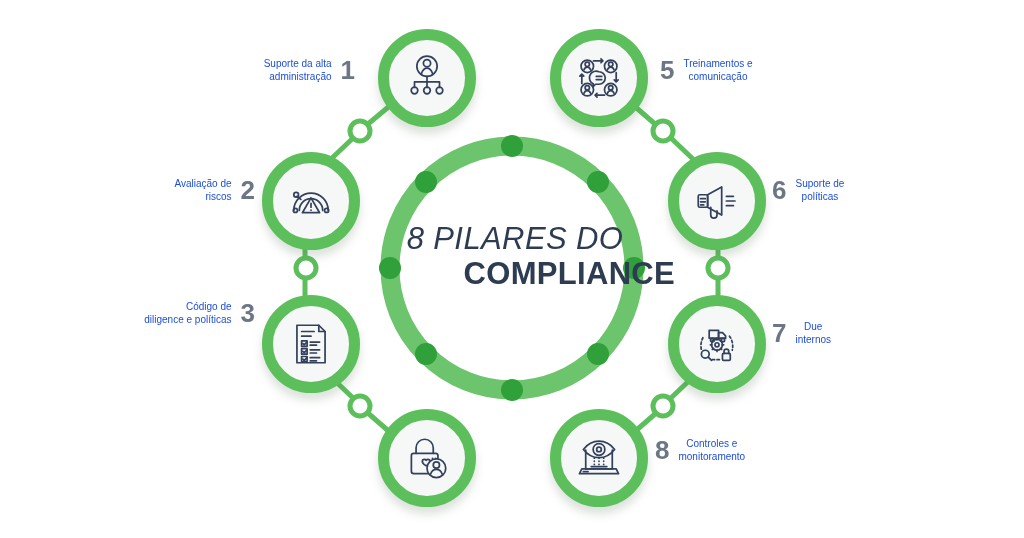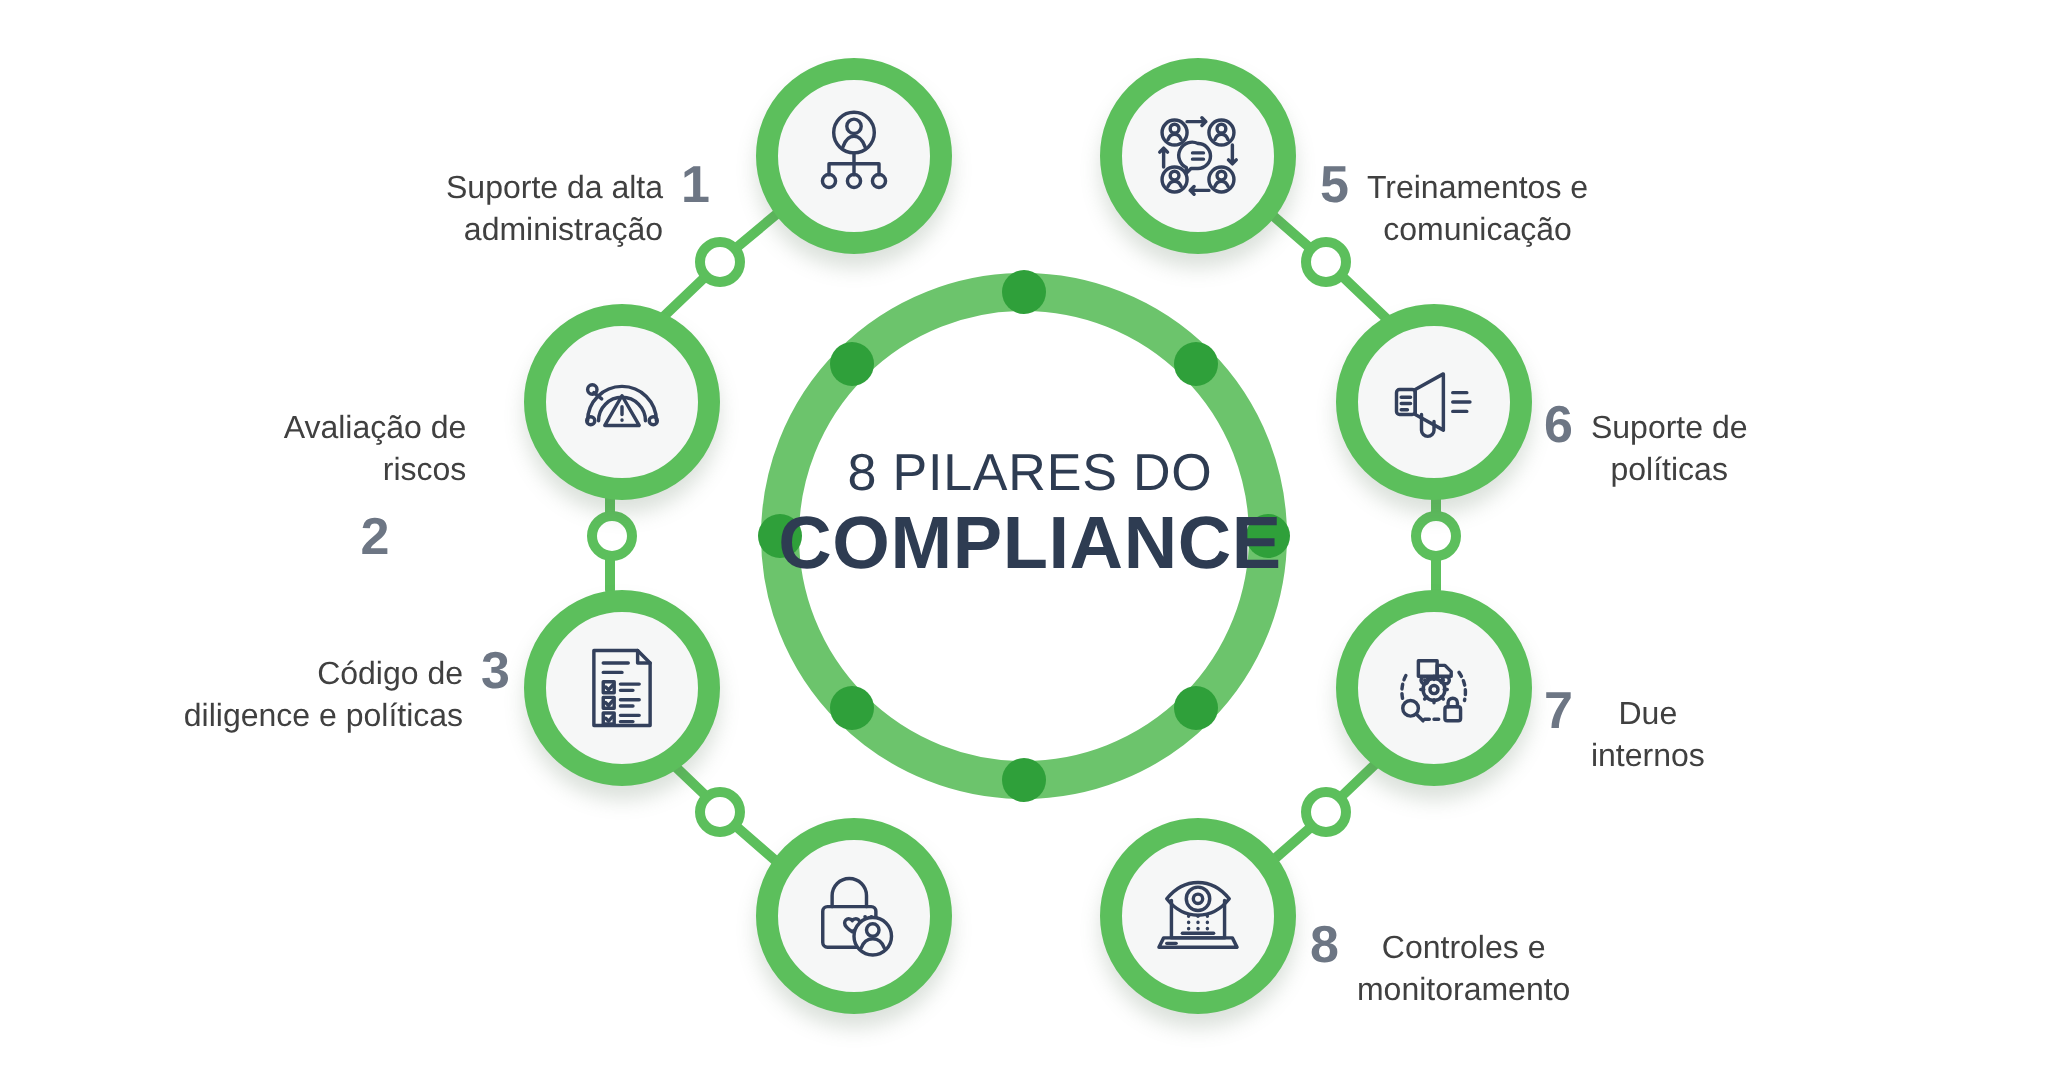--- a/index.html
+++ b/index.html
@@ -17,22 +17,22 @@
   
   .center-title {
     position:absolute;
     left:355px; top:222px;
     width:320px;
     text-align:center;
     color:#2e3c52;
     line-height:1.12;
     pointer-events:none;
   }
-  .center-title .l1 { font-size:26px; font-weight:400; letter-spacing:.4px; display:block; }
-  .center-title .l2 { font-size:37px; font-weight:700; letter-spacing:.3px; display:block; }
+  .center-title .l1 { font-size:31px; font-weight:400; letter-spacing:.4px; display:block;font-style:italic; }
+  .center-title .l2 { font-size:31px; font-weight:700; letter-spacing:.3px; display:block;text-align:right; }
 
   
   .node {
     position:absolute;
     width:98px; height:98px;
     border-radius:50%;
     background:#f6f7f7;
     border:11px solid #5cbf5c;
     box-sizing:border-box;
     display:flex; align-items:center; justify-content:center;
@@ -48,24 +48,23 @@
     gap:9px;
     white-space:nowrap;
   }
   .label .num {
     font-size:26px;
     font-weight:700;
     color:#6d7684;
     line-height:1;
   }
   .label .txt {
-    font-size:16px;
-    color:#404040;
+    font-size:10px;
+    color:#1d4ed8;
     line-height:1.32;
-    margin-top:27px;
   }
   .label.left { flex-direction:row; justify-content:flex-end; }
   .label.left .txt { text-align:right; }
   .label.right { flex-direction:row; justify-content:flex-start; }
   .label.right .txt { text-align:center; }
 </style>
 </head>
 <body>
 
 <div id="stage">
@@ -146,21 +145,21 @@
       <path d="M10 44a22 22 0 0 1 44 0"></path>
       <path d="M17 44a15 15 0 0 1 30 0"></path>
       <circle cx="12" cy="44" r="2.6"></circle>
       <circle cx="52" cy="44" r="2.6"></circle>
       <path d="M14 26l5 4"></path>
       <circle cx="13" cy="24" r="3"></circle>
       <path d="M32 28l11 19H21z"></path>
       <path d="M32 35v5M32 43.5v.2"></path>
     </svg>
   </div>
-  <div class="label left" style="left:120px; top:177px; width:135px;flex-direction:column;">
+  <div class="label left" style="left:120px; top:177px; width:135px;">
     <span class="txt">
       <span>Avaliação de</span><br>
       <span>riscos</span>
     </span>
     <span class="num">2</span>
   </div>
 
   <div class="node" style="left:262px; top:295px;">
     <svg viewBox="0 0 64 64" fill="none" stroke="#33405c" stroke-width="2.2" stroke-linecap="round" stroke-linejoin="round">
       <path d="M14 8h28l8 8v40H14z"></path>

